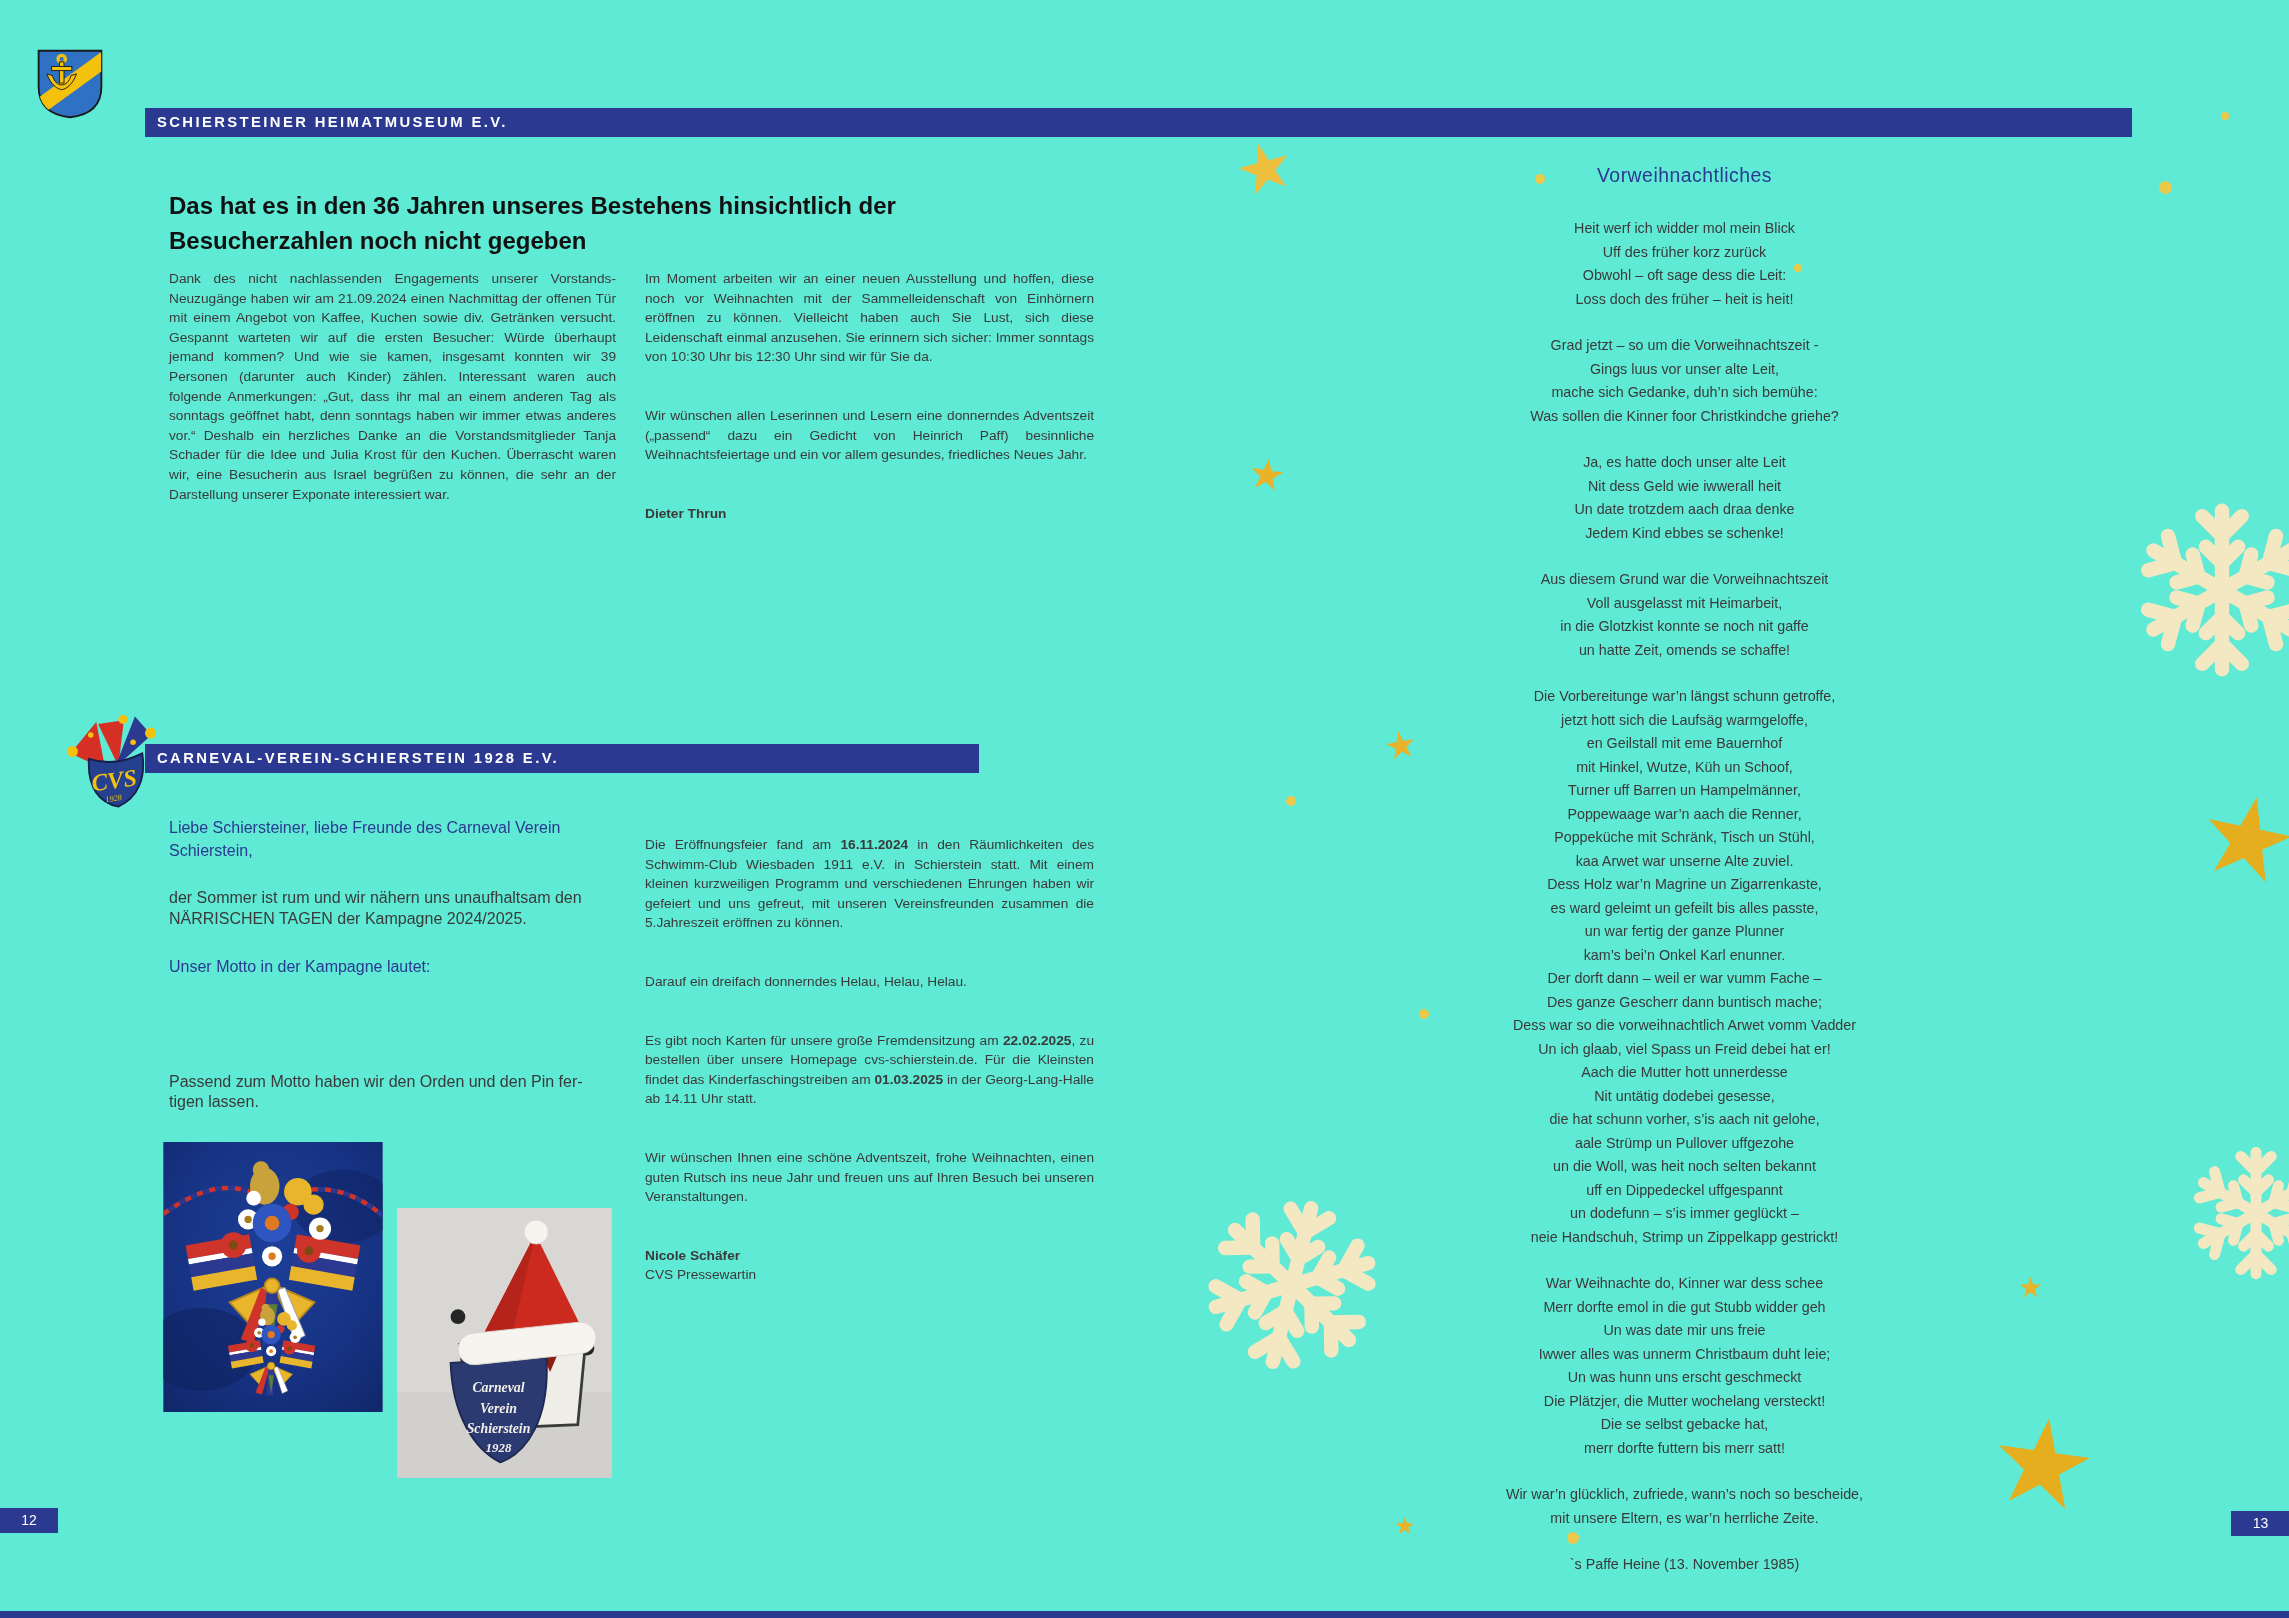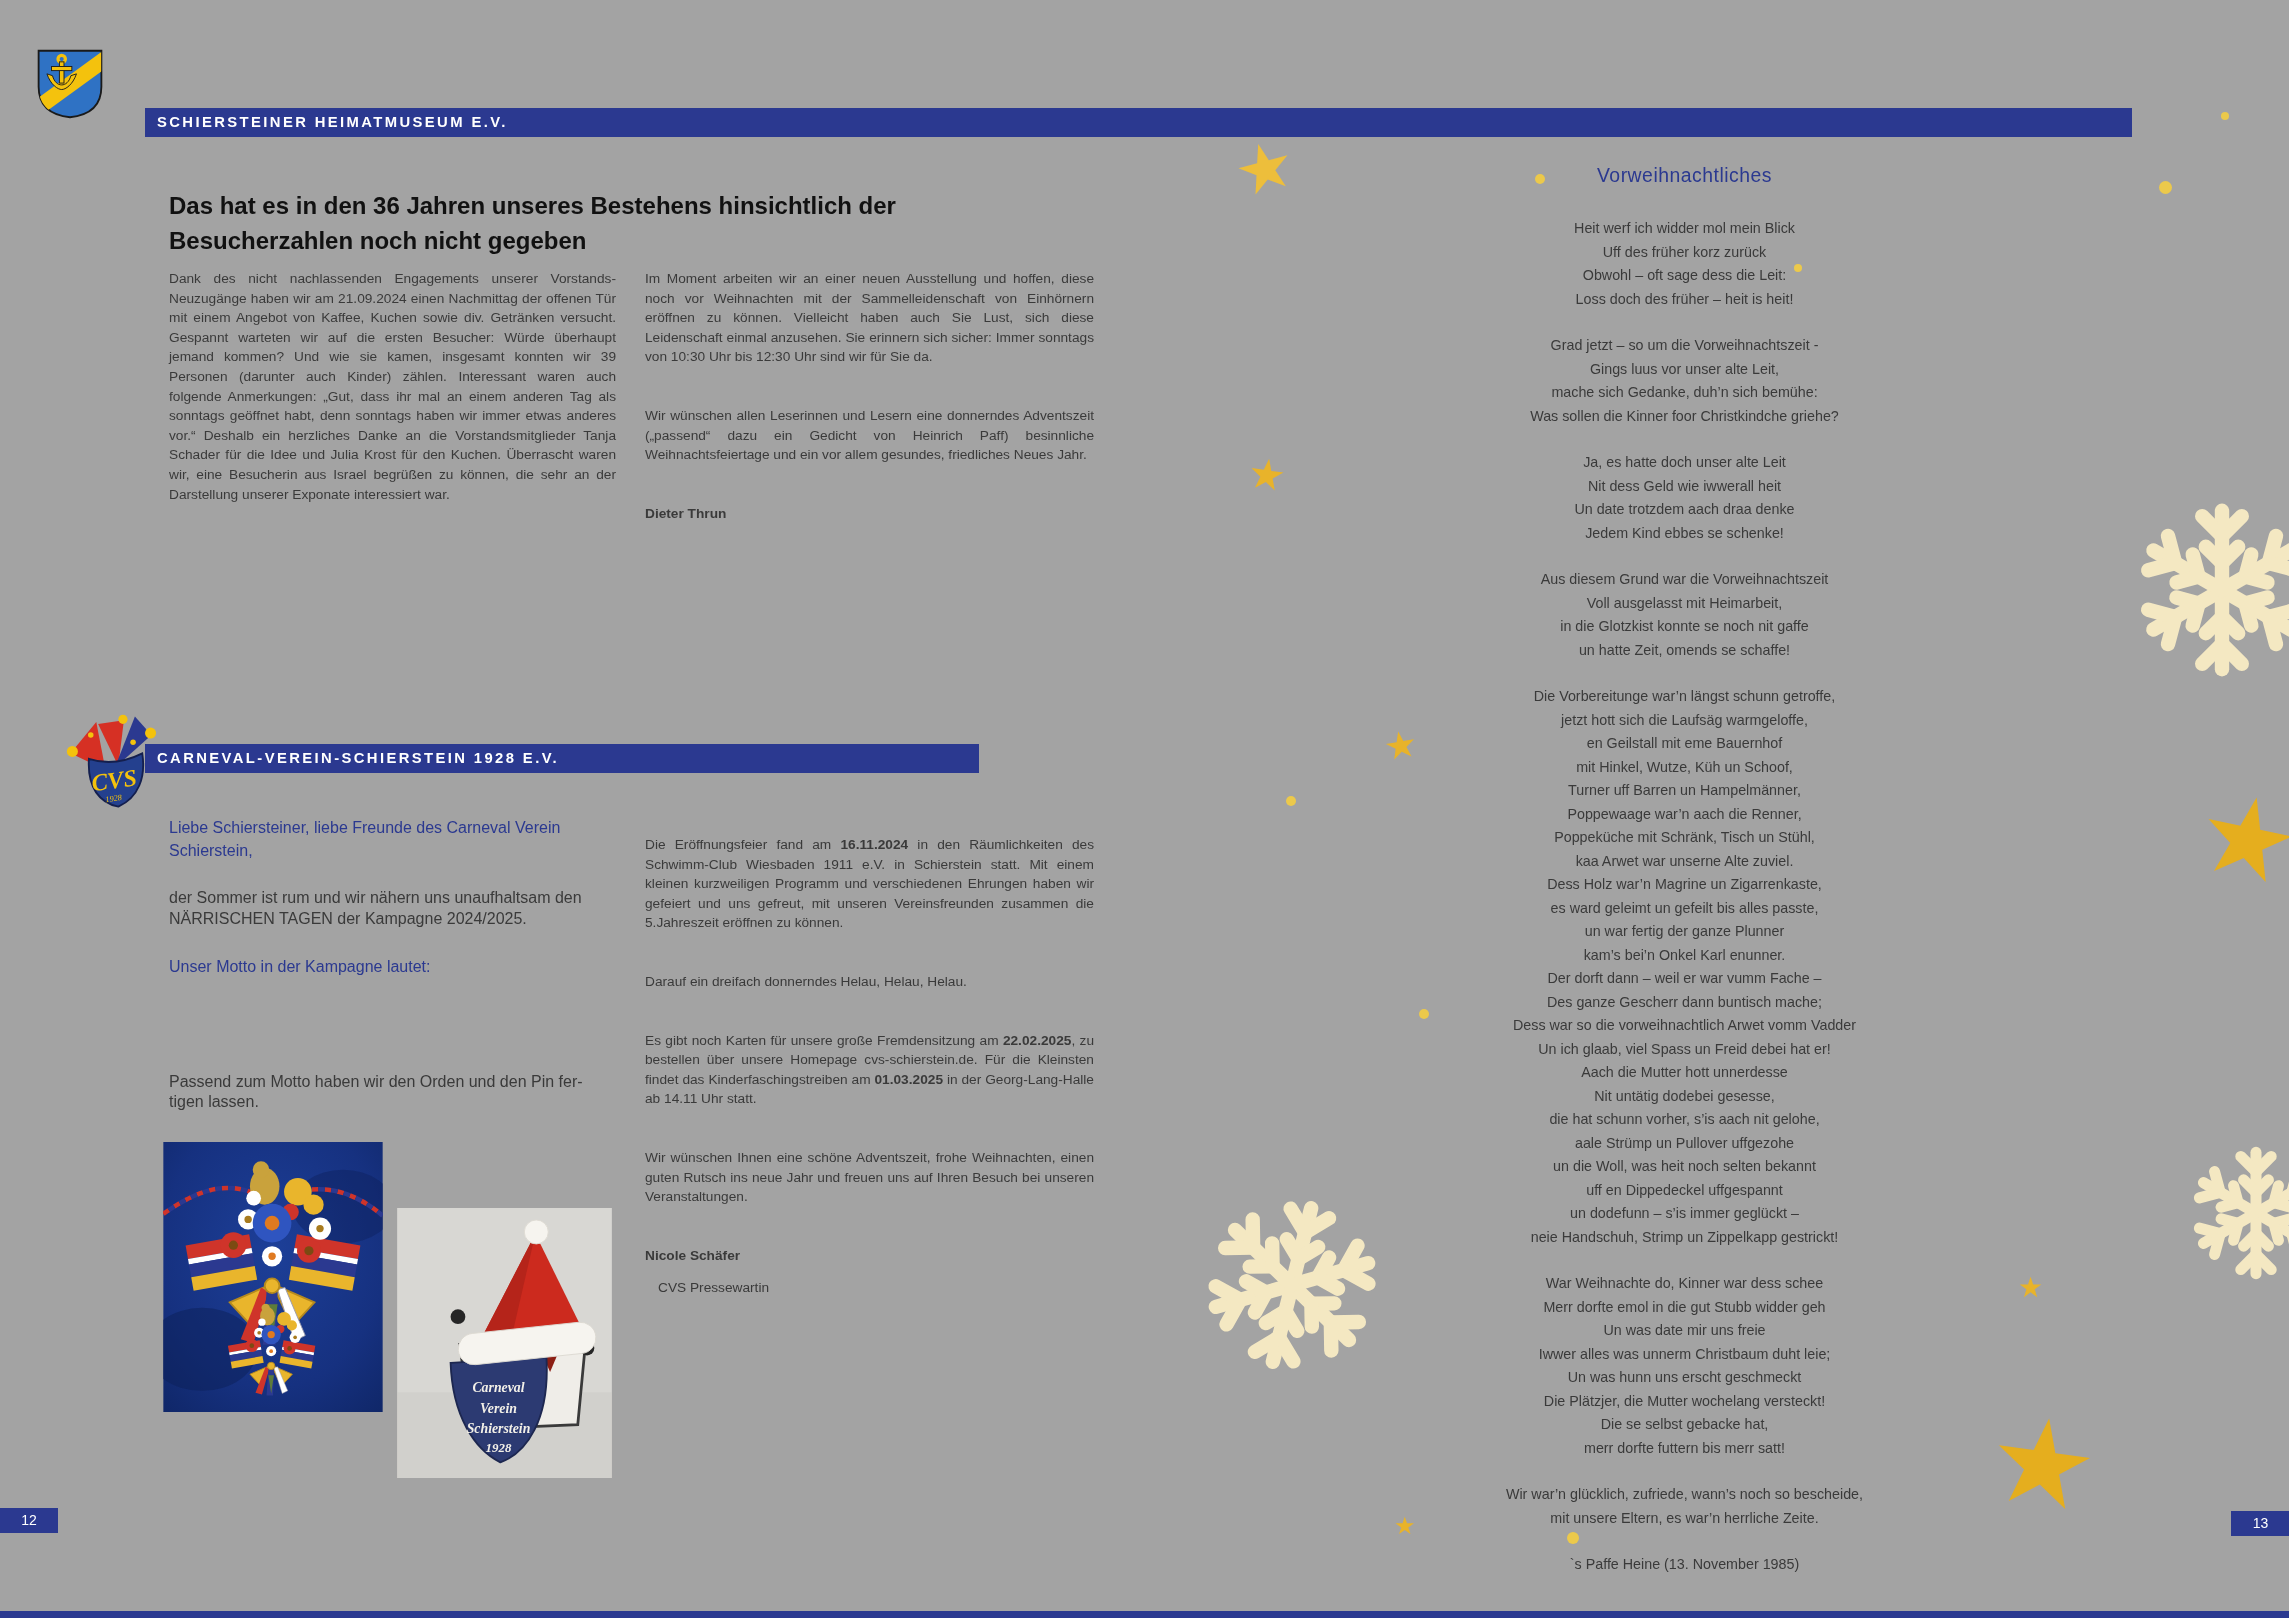--- a/index.html
+++ b/index.html
@@ -4,21 +4,21 @@
 <style>
   :root{
     --navy:#2B3990;
     --blue:#2B3990;
     --gold:#E8B32A;
     --pale:#F4E8C2;
     --body:#3A3A3A;
   }
   html,body{margin:0;padding:0;background:#ffffff;}
   .sheet{
-    position:relative;width:2290px;height:1619px;background:#a3a3a3;
+    position:relative;width:2290px;height:1619px;background:#5eead4;
     font-family:"Liberation Sans",sans-serif;color:var(--body);overflow:hidden;
   }
   .abs{position:absolute;}
   
   .bar{
     position:absolute;height:29px;background:var(--navy);color:#ffffff;
     font-weight:bold;font-size:14.8px;letter-spacing:2.4px;line-height:29px;
     padding-left:12px;box-sizing:border-box;white-space:nowrap;overflow:hidden;
   }
   #bar-museum{left:145px;top:108px;width:1987px;}
@@ -39,21 +39,21 @@
   
   .cblock{position:absolute;left:169px;width:447px;font-size:16px;line-height:21px;}
   .blue-text{color:var(--blue);}
   #c-greeting{top:816px;line-height:23px;}
   #c-p1{top:887px;}
   #c-intro{top:956px;}
   #c-motto{top:997px;line-height:26px;font-size:14.8px;}
   #c-p2{top:1072px;line-height:20px;}
   #c-col2{left:645px;top:835px;width:449px;}
   #c-col2 .sig-name{font-weight:bold;margin:0;}
-  #c-col2 .sig-role{margin:13px;}
+  #c-col2 .sig-role{margin:0;}
   
   .photo{position:absolute;overflow:hidden;}
   #photo-a{left:163px;top:1142px;width:220px;height:270px;}
   #photo-b{left:397px;top:1208px;width:215px;height:270px;}
   .photo svg{display:block;width:100%;height:100%;}
   
   #crest{left:34px;top:48px;width:72px;height:72px;}
   #jester{left:65px;top:711px;width:92px;height:103px;}
   #crest svg,#jester svg{display:block;width:100%;height:100%;}
   

